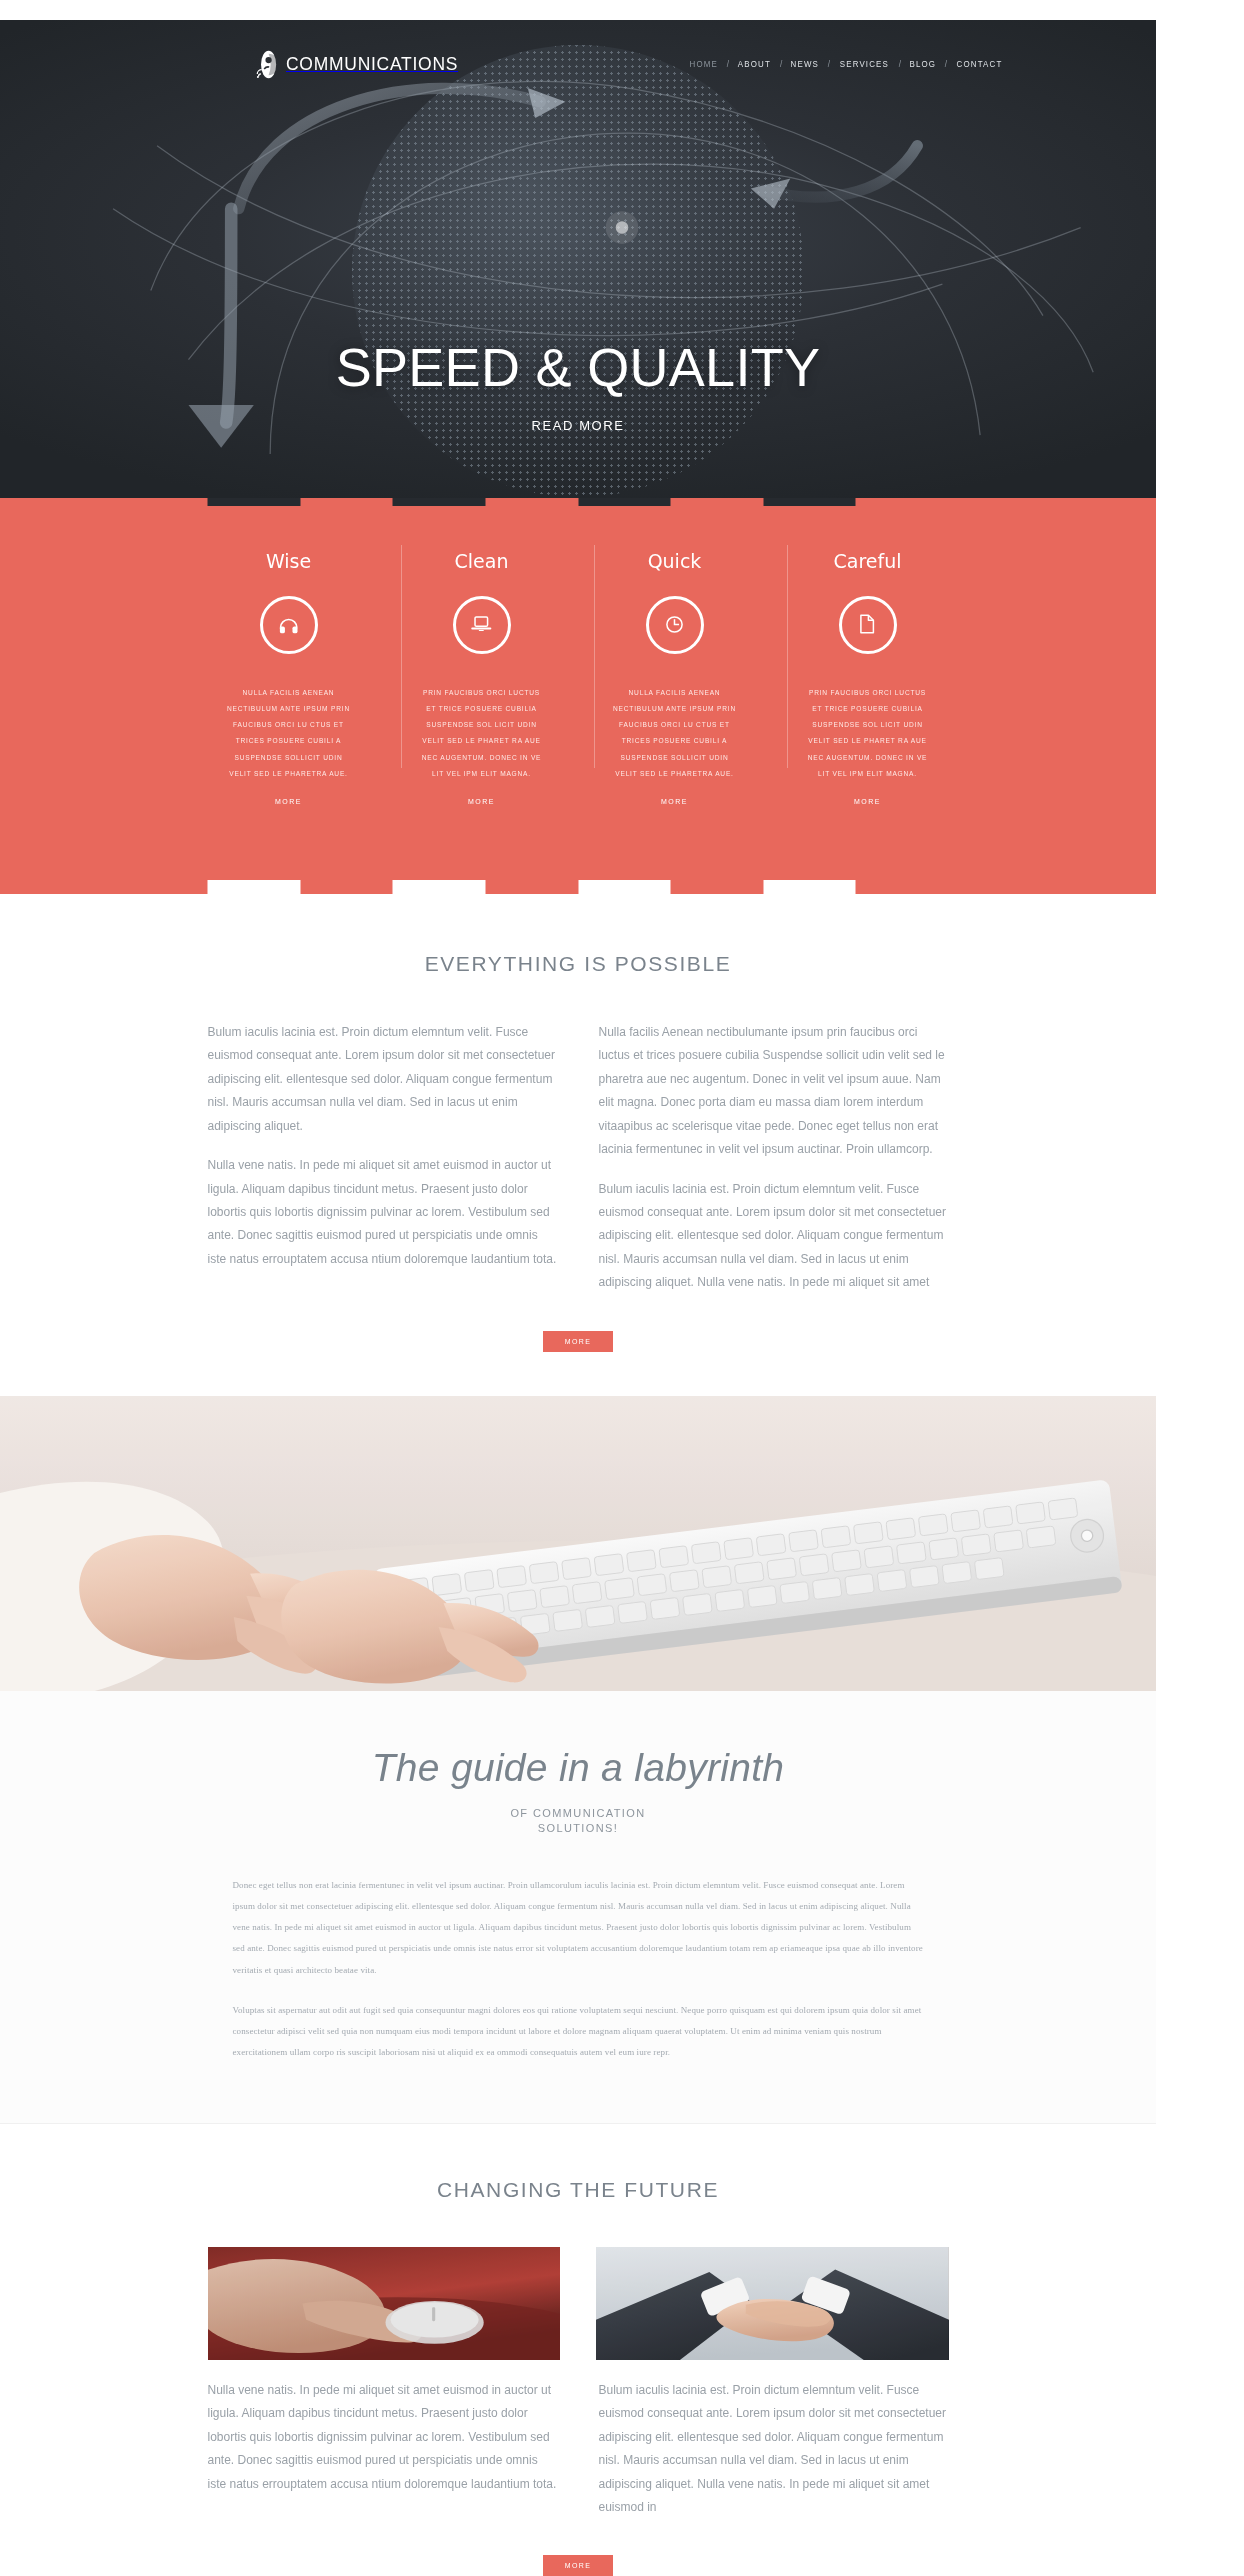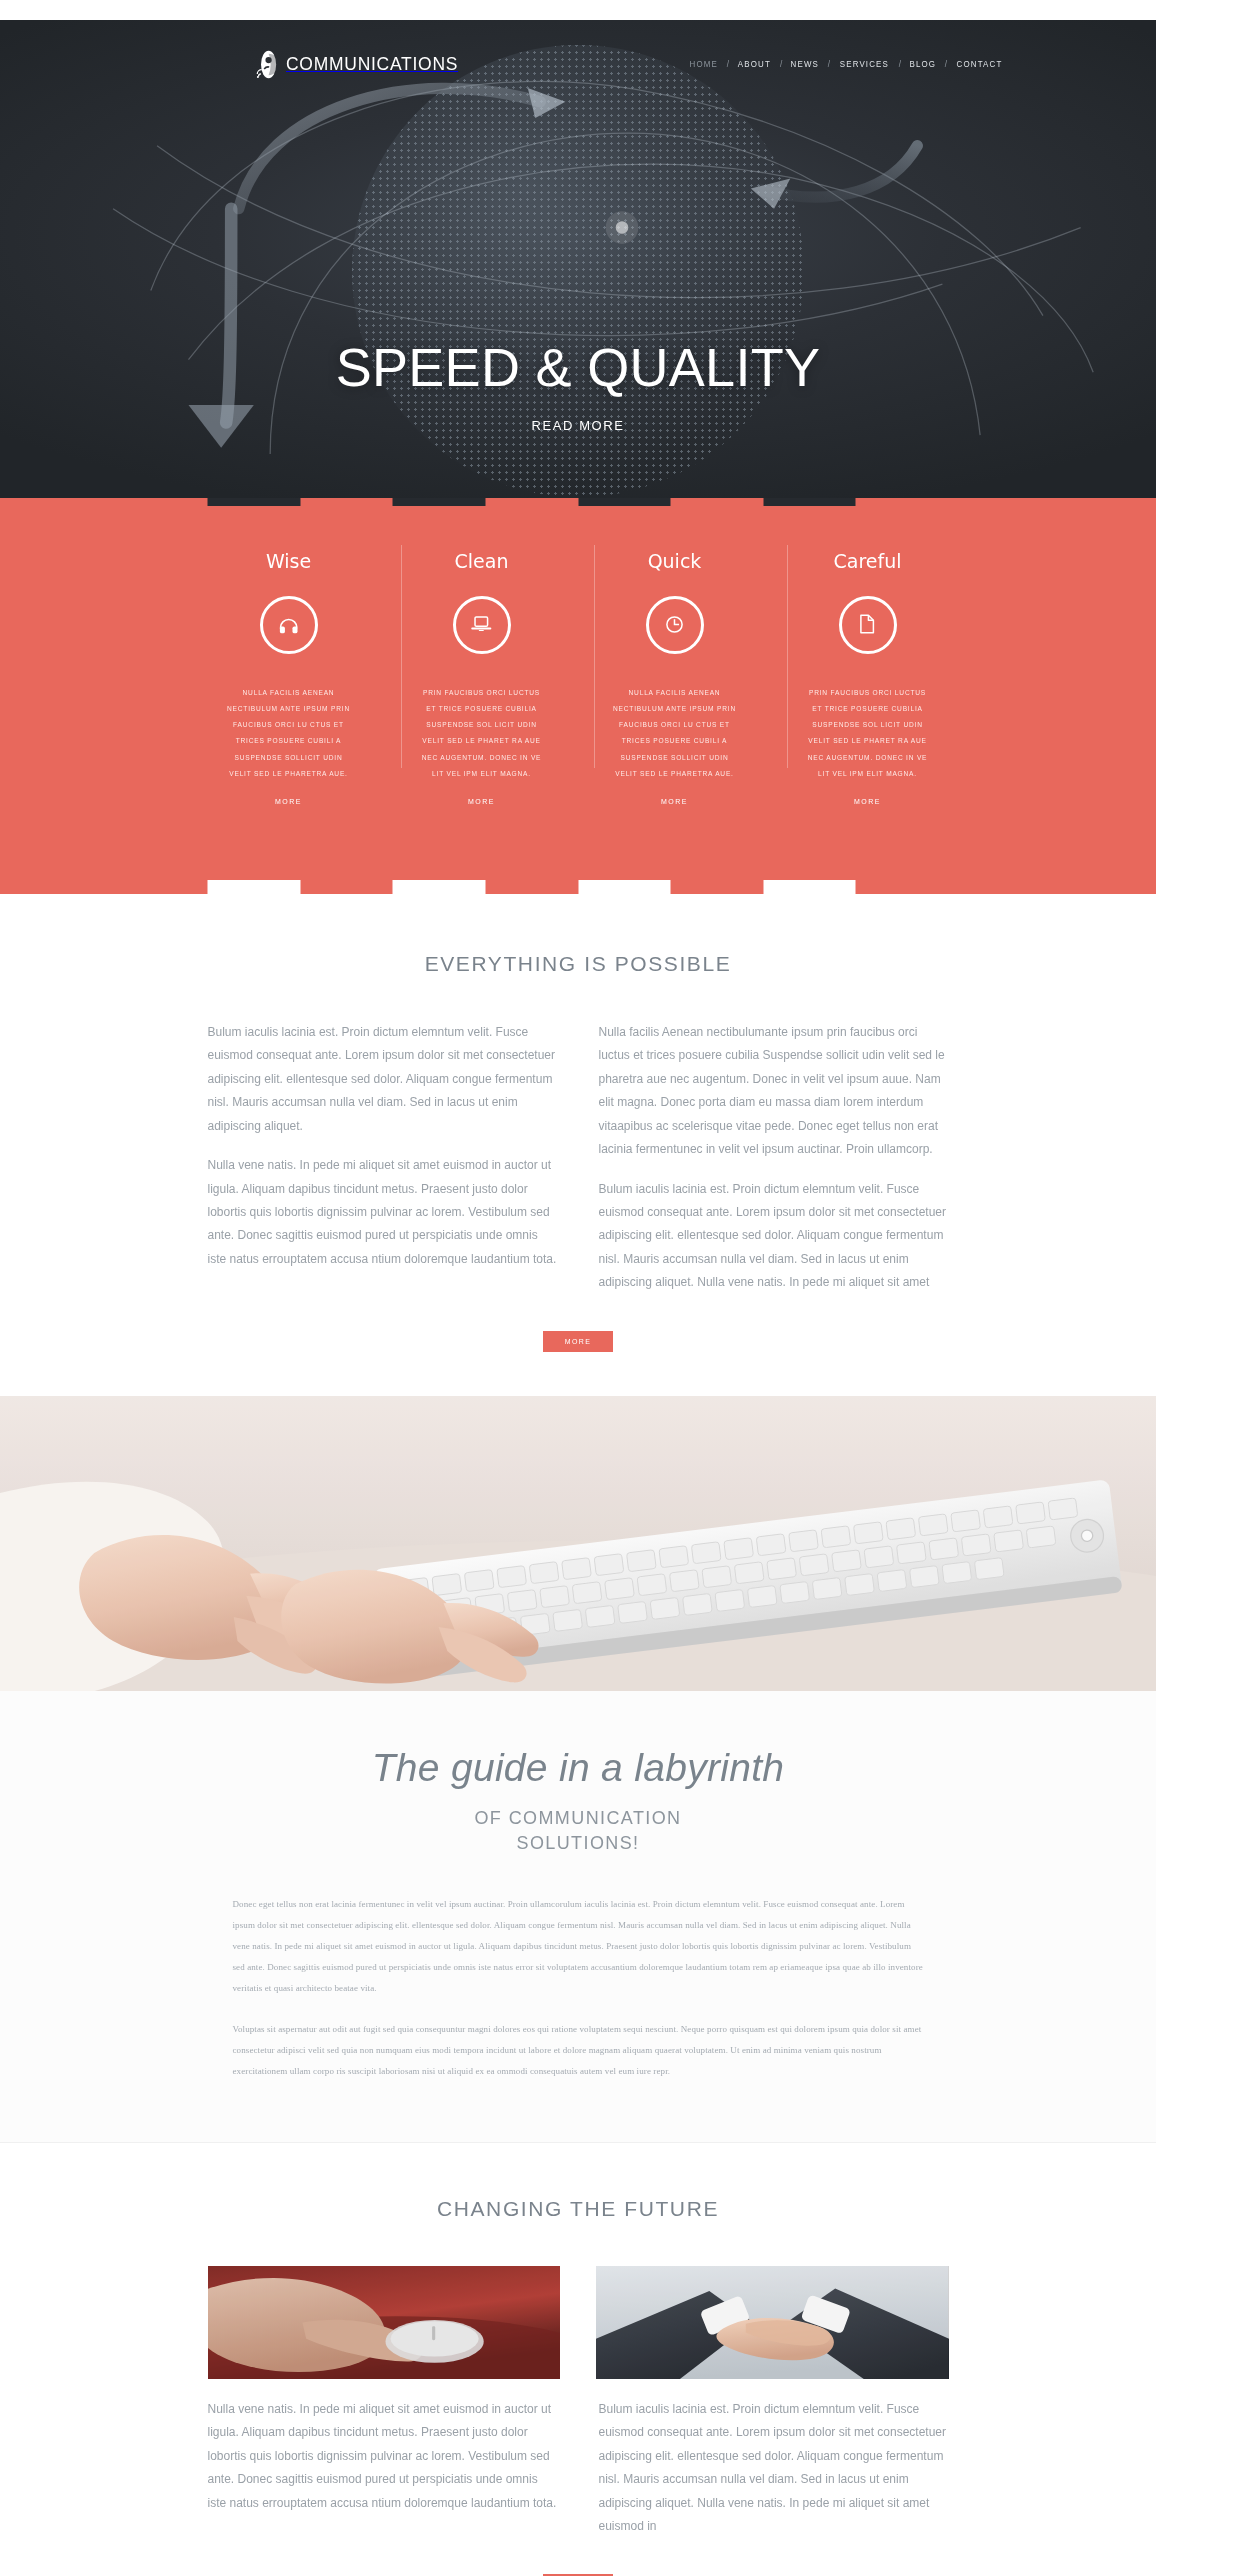--- a/index.html
+++ b/index.html
@@ -247,21 +247,21 @@
     font-family: "Liberation Sans Narrow", "Liberation Sans", sans-serif;
     font-size: 39px;
     font-weight: 400;
     letter-spacing: 0.3px;
     font-style: italic;
   }
   .lab-sub {
     text-align: center;
     color: #8d959d;
     font-family: "Liberation Sans Narrow", "Liberation Sans", sans-serif;
-    font-size: 18px;
+    font-size: 11px;
     letter-spacing: 1.4px;
     line-height: 1.35;
     margin-top: 16.3px;
   }
   .lab-body {
     width: 691px; margin: 39px auto 0;
     color: #a3aab1;
     font-family: Liberation Serif, serif;
     font-size: 9px;
     line-height: 2.35;

